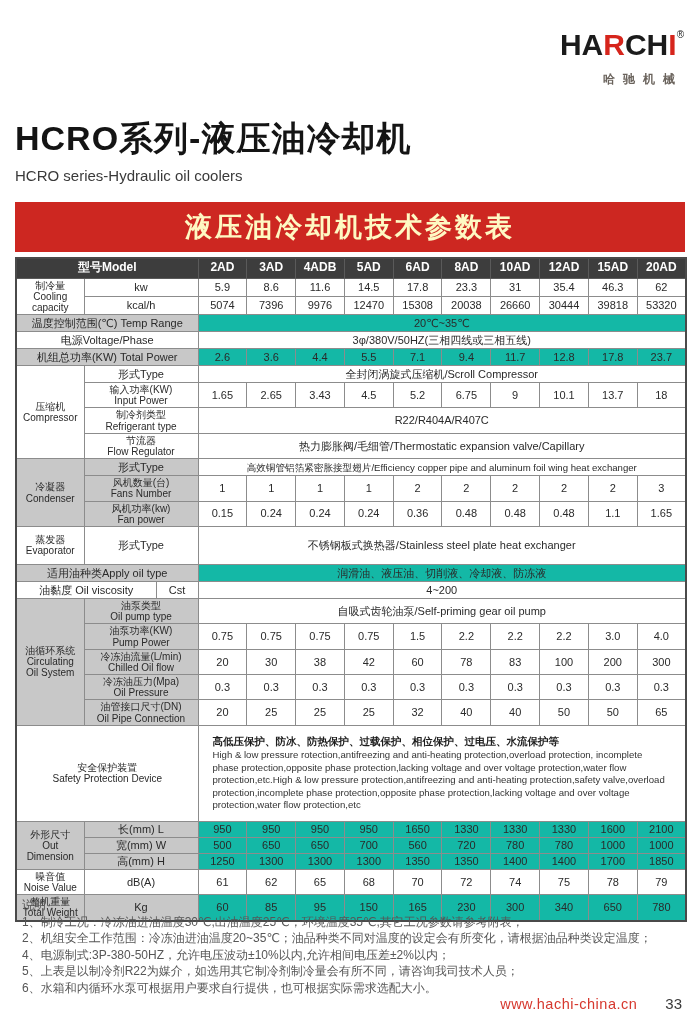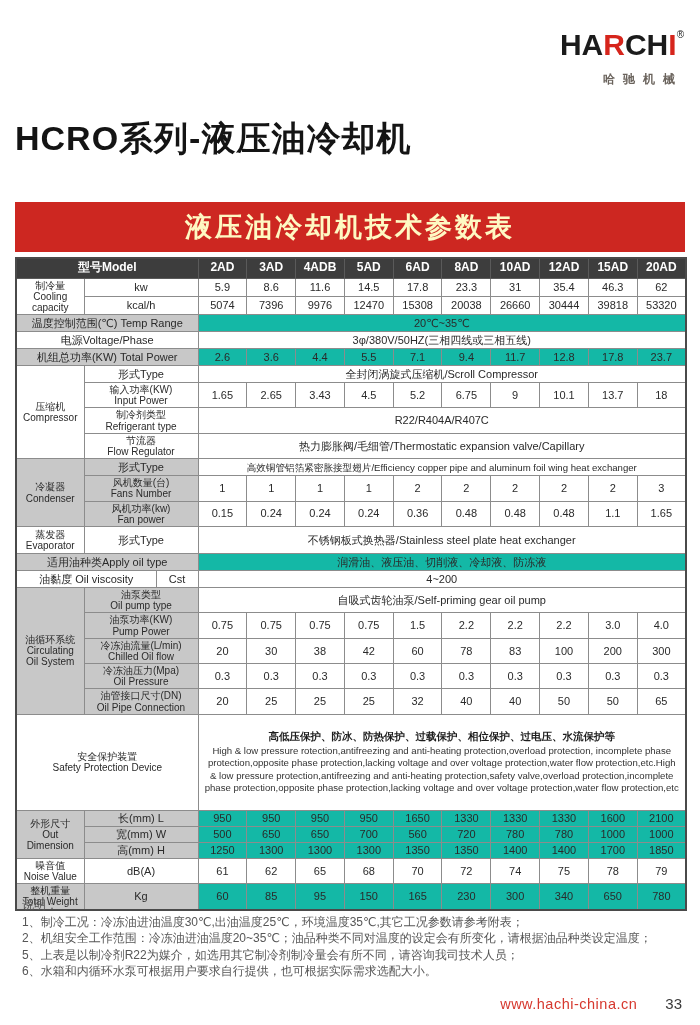--- a/index.html
+++ b/index.html
@@ -33,21 +33,21 @@
   table { border-collapse:collapse; table-layout:fixed; width:670px; border:2px solid #4a4a4a; }
   td {
     border:1px solid #8c8c8c; text-align:center; vertical-align:middle;
     font-size:11px; color:#2a2a2a; padding:1px 2px; line-height:1.15; overflow:hidden;
   }
   td.hd { background:#3d3d3d; color:#ffffff; font-weight:bold; font-size:12px; border-color:#5a5a5a; }
   td.lab { background:#c8c8c8; }
   td.ld  { background:#14b8a6; }
   td.ml  { font-size:10px; line-height:1.12; }
   td.fit { font-size:9.6px; }
-  td.safety { text-align:center; font-size:9.6px; line-height:1.3; padding:4px 6px; color:#333; }
+  td.safety { text-align:left; font-size:9.6px; line-height:1.3; padding:4px 14px; color:#333; }
   td.safety div:first-child { font-weight:bold; font-size:10.5px; color:#1d1d1d; margin-bottom:1px; }
 
   
   .notes { position:absolute; left:22px; top:897px; font-size:12px; color:#565656; line-height:1.38; }
   .notes .note-line { white-space:nowrap; }
 
   
   .footer { position:absolute; right:18px; top:995px; display:flex; align-items:center; gap:28px; }
   .footer-url { color:#d6382e; font-size:14.5px; letter-spacing:0.5px; text-decoration:none; }
   .footer-page { color:#3a3a3a; font-size:15px; }
@@ -57,20 +57,21 @@
 
 <div class="logo">
   <div class="logo-word">
     <span>HA</span><span class="red">R</span><span>CH</span><span class="red">I</span><span class="logo-reg">®</span>
   </div>
   <div class="logo-sub">哈驰机械</div>
 </div>
 
 <div class="title-block">
   <div class="title-cn">HCRO系列-液压油冷却机</div>
+  <div class="title-en">HCRO series-Hydraulic oil coolers</div>
 </div>
 
 <div class="banner">液压油冷却机技术参数表</div>
 
 <div class="tbl-wrap">
   <table>
     <colgroup>
       <col style="width:68px">
         <col style="width:72px">
         <col style="width:42px">
@@ -221,21 +222,21 @@
           <td>0.24</td>
           <td>0.24</td>
           <td>0.24</td>
           <td>0.36</td>
           <td>0.48</td>
           <td>0.48</td>
           <td>0.48</td>
           <td>1.1</td>
           <td>1.65</td>
         </tr>
-        <tr style="height: 27px; padding-left: 12px;">
+        <tr style="height: 38px; padding-left: 12px;">
           <td class="ml">
             <div>蒸发器</div>
             <div>Evaporator</div>
           </td>
           <td colspan="2">形式Type</td>
           <td colspan="10">不锈钢板式换热器/Stainless steel plate heat exchanger</td>
         </tr>
         <tr style="height: 17px;">
           <td colspan="3" class="lab">适用油种类Apply oil type</td>
           <td colspan="10" class="ld">润滑油、液压油、切削液、冷却液、防冻液</td>
@@ -409,20 +410,21 @@
           <td class="ld">780</td>
         </tr>
       </tbody>
   </table>
 </div>
 
 <div class="notes">
   <div class="note-line">说明：</div>
   <div class="note-line">1、制冷工况：冷冻油进油温度30℃,出油温度25℃，环境温度35℃,其它工况参数请参考附表；</div>
   <div class="note-line">2、机组安全工作范围：冷冻油进油温度20~35℃；油品种类不同对温度的设定会有所变化，请根据油品种类设定温度；</div>
+  <div class="note-line">4、电源制式:3P-380-50HZ，允许电压波动±10%以内,允许相间电压差±2%以内；</div>
   <div class="note-line">5、上表是以制冷剂R22为媒介，如选用其它制冷剂制冷量会有所不同，请咨询我司技术人员；</div>
   <div class="note-line">6、水箱和内循环水泵可根据用户要求自行提供，也可根据实际需求选配大小。</div>
 </div>
 
 <div class="footer">
   <a class="footer-url" href="#">www.hachi-china.cn</a>
   <span class="footer-page">33</span>
 </div>
 
 </body></html>

